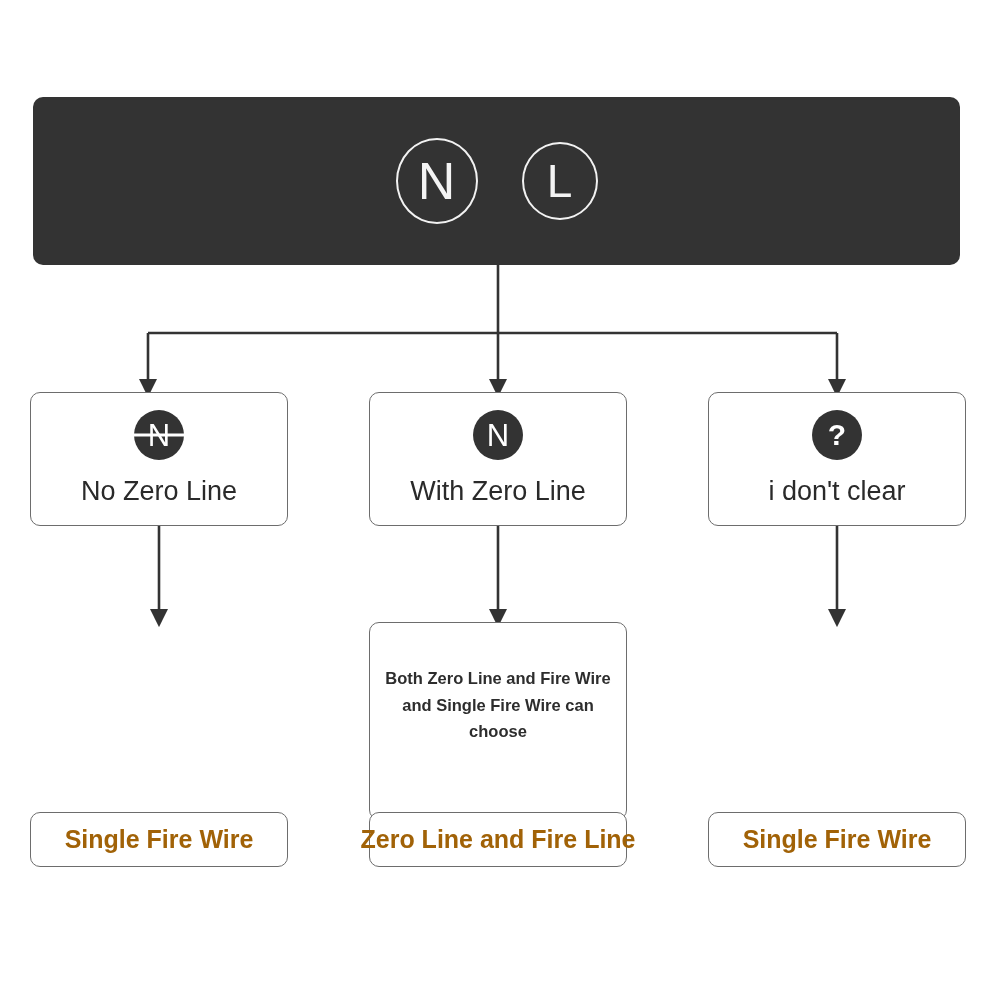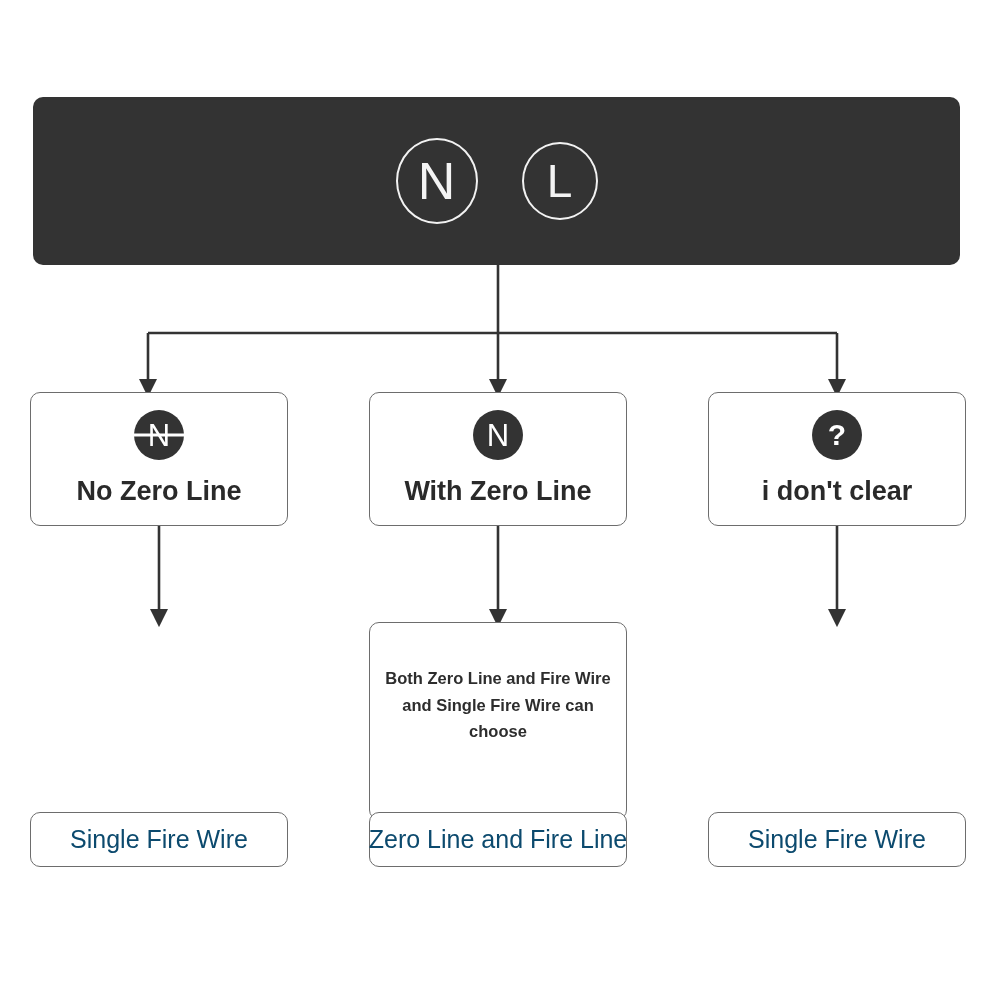--- a/index.html
+++ b/index.html
@@ -121,21 +121,21 @@
     top: 50%;
     height: 3px;
     background: #ffffff;
     transform: translateY(-50%);
   }
   .badge.qmark { font-size: 30px; font-weight: 700; }
 
   .decision-label {
     margin-top: 16px;
     font-size: 27px;
-    font-weight: 700;
+    font-weight: 400;
     color: #2a2a2a;
     text-align: left;
     white-space: nowrap;
   }
 
   
   .outcome-box {
     position: absolute;
     width: 258px;
     height: 198px;
@@ -173,22 +173,22 @@
     display: flex;
     align-items: center;
     justify-content: center;
   }
   .outcome-footer.col1 { left: 30px; }
   .outcome-footer.col2 { left: 369px; }
   .outcome-footer.col3 { left: 708px; }
 
   .footer-label {
     font-size: 25px;
-    font-weight: 400;
-    color: #0c4a6e;
+    font-weight: 700;
+    color: #a16207;
     text-align: center;
     white-space: nowrap;
   }
 </style>
 </head>
 <body>
 
 <div id="flowchart">
 
   <div class="header-banner">

